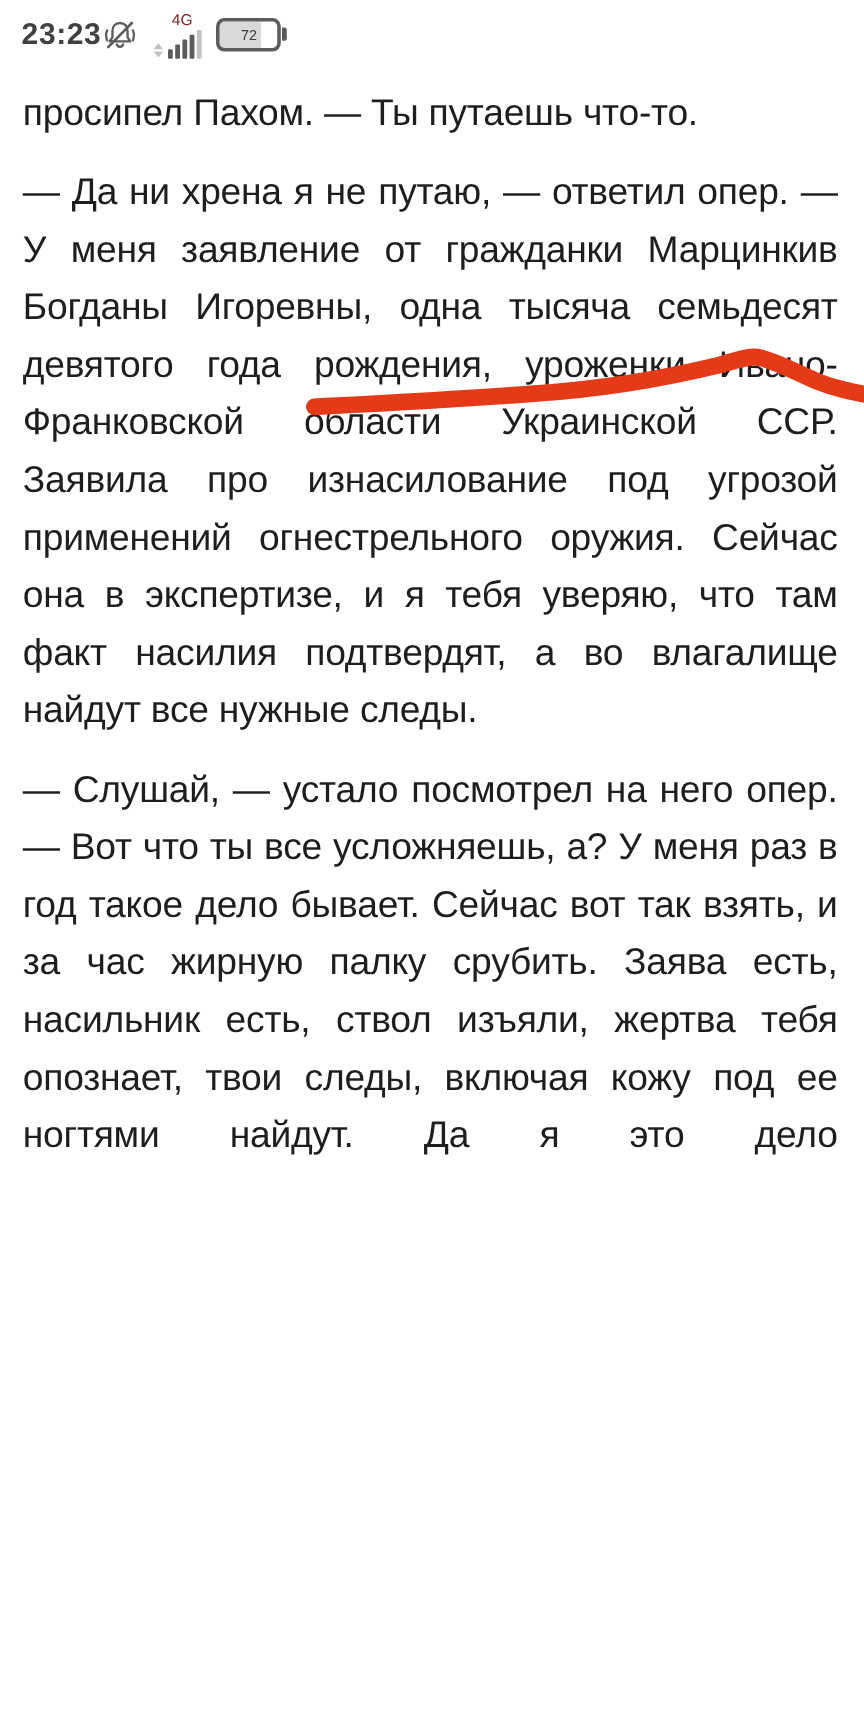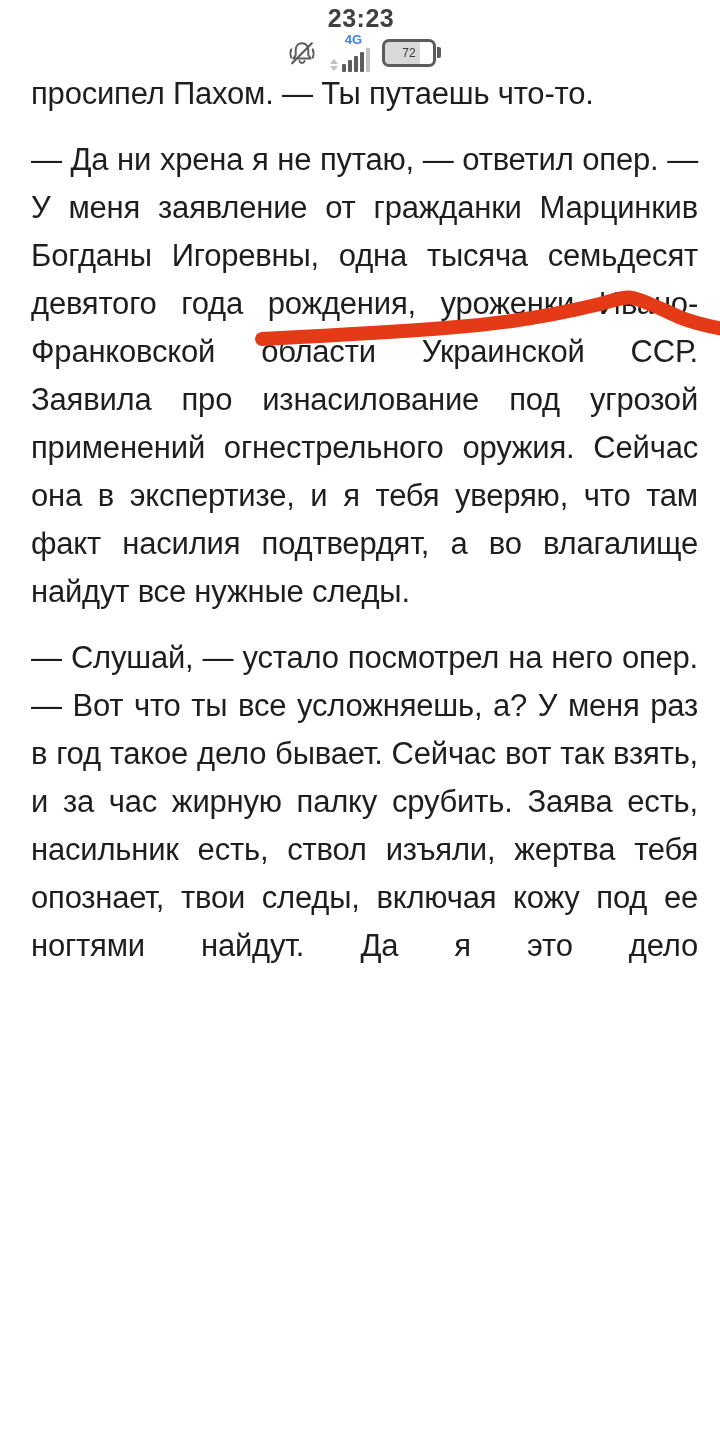--- a/index.html
+++ b/index.html
@@ -11,31 +11,30 @@
     font-family: "Liberation Sans", "DejaVu Sans", sans-serif;
   }
   .screen { width: 720px; height: 1440px; position: relative; }
 
   
   .status-bar {
     height: 54px;
     display: flex; align-items: center; 
     padding: 4px 16px 0 18px; box-sizing: border-box;
     color: #414141;
-    flex-direction: column;
   }
   .time {
     font-size: 25px; font-weight: 600; letter-spacing: 0.5px; color: #414141;
   }
   .status-icons { display: flex; align-items: center; gap: 12px; }
 
   .mute-wrap { width: 32px; height: 32px; display: flex; align-items: center; justify-content: center; }
 
   .net { display: flex; flex-direction: column; align-items: flex-end; }
-  .net-label { font-size: 13px; font-weight: 700; color: #3b82f6; line-height: 13px; margin-right: 8px; }
+  .net-label { font-size: 13px; font-weight: 400; color: #7f1d1d; line-height: 13px; margin-right: 8px; }
   .net-bottom { display: flex; align-items: flex-end; gap: 4px; margin-top: 2px; }
   .updown { display: flex; flex-direction: column; gap: 2px; align-items: center; padding-bottom: 1px; }
   .tri-up { width: 0; height: 0; border-left: 4px solid transparent; border-right: 4px solid transparent; border-bottom: 5px solid #c2c2c2; }
   .tri-down { width: 0; height: 0; border-left: 4px solid transparent; border-right: 4px solid transparent; border-top: 5px solid #c2c2c2; }
   .bars { display: flex; align-items: flex-end; gap: 2px; }
   .bar { width: 4px; background: #5c5c5c; border-radius: 1px; }
   .b1 { height: 8px; } .b2 { height: 12px; } .b3 { height: 16px; } .b4 { height: 20px; }
   .b5 { height: 24px; background: #c2c2c2; }
 
   .battery {
@@ -54,21 +53,21 @@
 
   
   .reader {
     padding: 16px 22px 0 19px;
     font-size: 31px;
     line-height: 48px;
     letter-spacing: -0.2px;
     color: #1e1e1e;
     text-align: justify;
   }
-  .reader p { margin: 0 0 18px 12px; text-align-last: left; }
+  .reader p { margin: 0 0 18px 0; text-align-last: left; }
   .reader p:last-child { text-align-last: justify; }
 
   
   .scribble {
     position: absolute; left: 0; top: 0;
     width: 720px; height: 1440px;
     pointer-events: none;
   }
 </style>
 </head>

